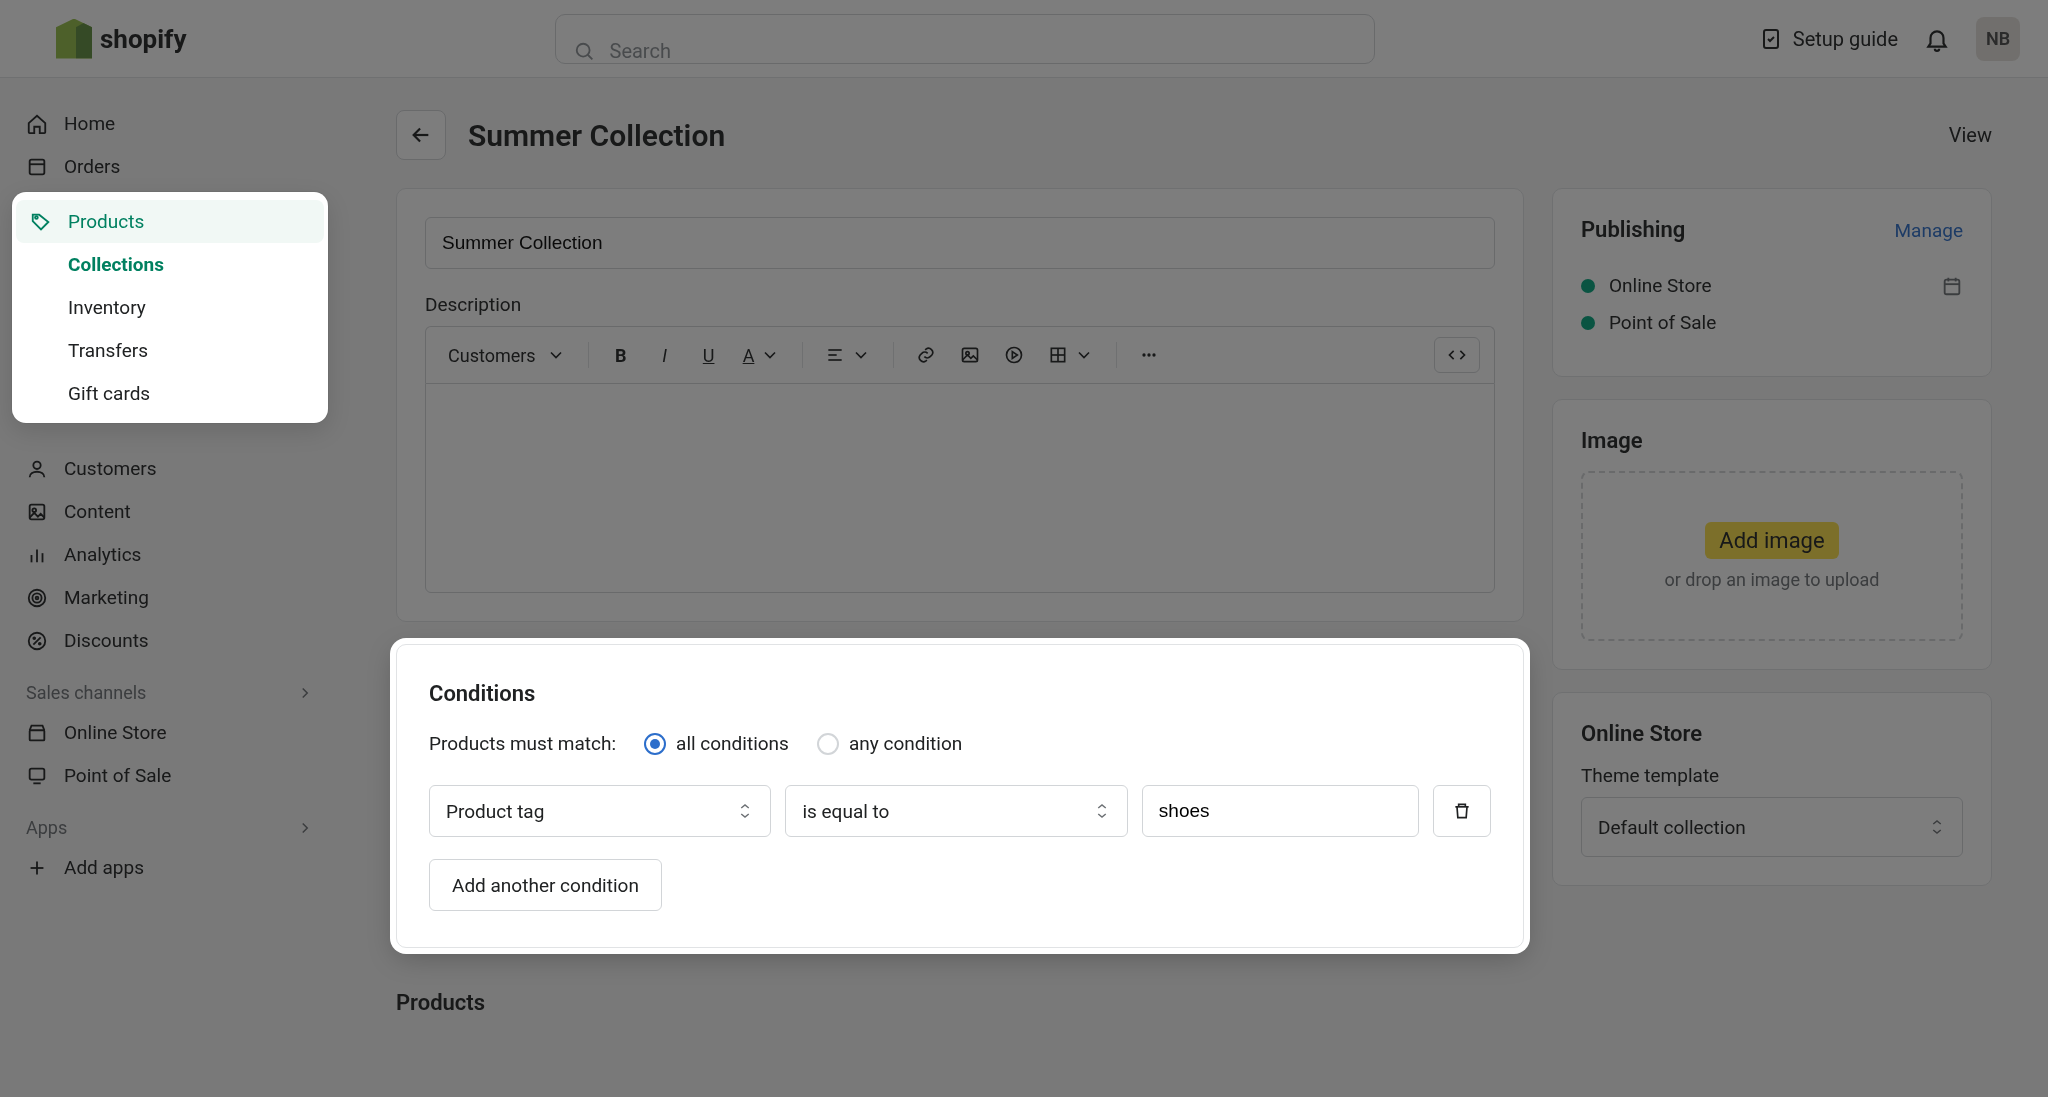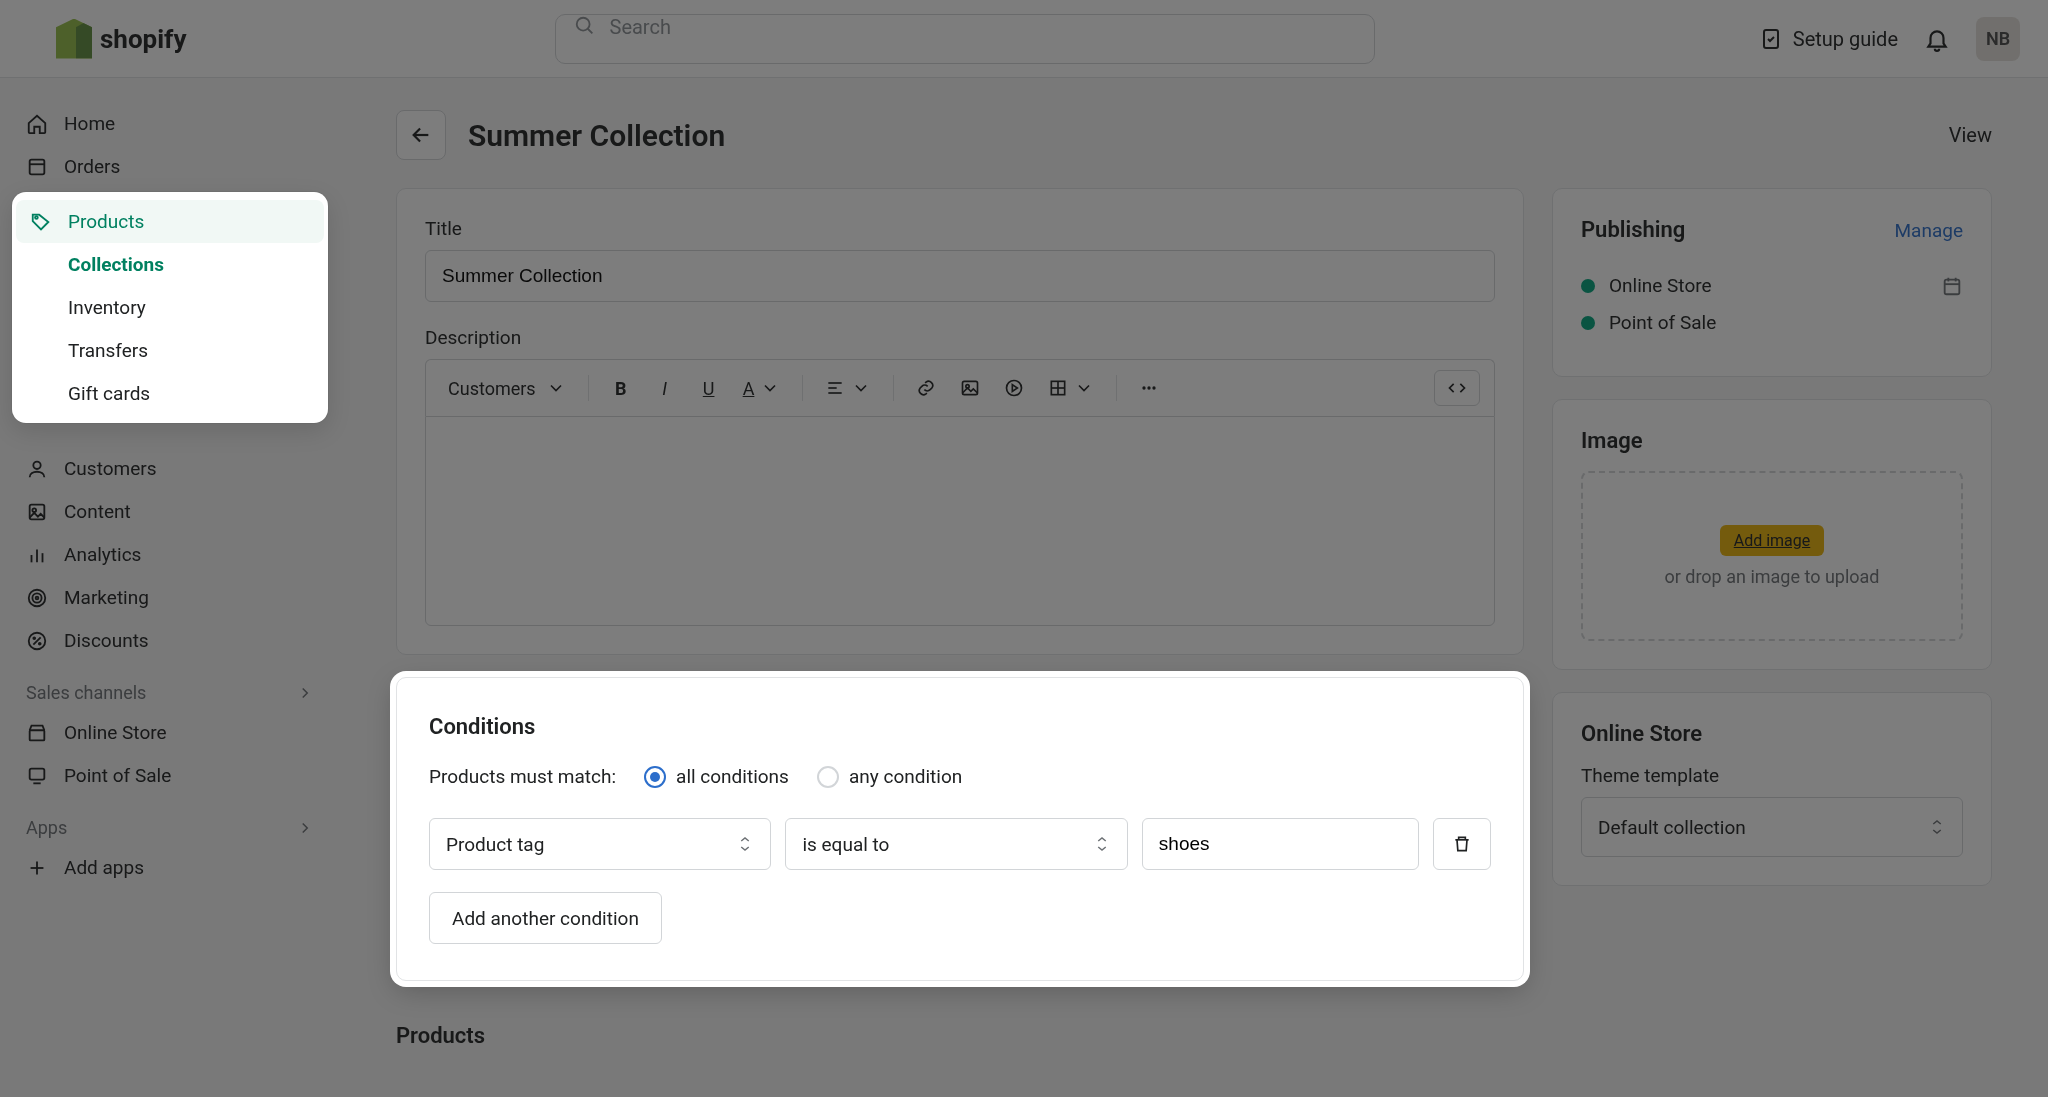--- a/index.html
+++ b/index.html
@@ -65,21 +65,21 @@
     width: 45%;
     background: #5f8e3e;
     clip-path: polygon(0 22%, 100% 0, 100% 100%, 0 100%);
   }
   .search {
     flex: 0 0 820px;
     height: 50px;
     border: 1px solid var(--border);
     border-radius: 10px;
     display: flex;
-    align-items: flex-start;
+    align-items: flex-end;
     padding: 0 18px;
     color: var(--text-disabled);
     gap: 14px;
     margin-left: 340px;
     background: #fff;
   }
   .search svg { width: 22px; height: 22px; fill: none; stroke: var(--text-disabled); stroke-width: 2; }
   .topbar-right {
     margin-left: auto;
     display: flex;
@@ -410,25 +410,24 @@
     display: flex;
     flex-direction: column;
     align-items: center;
     justify-content: center;
     gap: 10px;
     font-size: 18px;
     color: var(--text-subdued);
   }
   .add-image-btn {
     padding: 6px 14px;
-    background: #eab308;
+    background: #fde047;
     border-radius: 6px;
     color: var(--text);
-    font-size: 16px;
-    text-decoration: underline;
+    font-size: 22px;
   }
 
   .theme-select {
     height: 60px;
     border: 1px solid var(--border);
     border-radius: 6px;
     display: flex;
     align-items: center;
     justify-content: space-between;
     padding: 0 16px;
@@ -611,21 +610,20 @@
     </div>
     <div class="page-title">Summer Collection</div>
     <a class="view-link">View</a>
   </div>
 
   <div class="columns">
 
     <div>
 
       <div class="card">
-        <label class="field-label">Title</label>
         <input class="text-input" value="Summer Collection" style="">
 
         <div style="height:24px;"></div>
 
         <label class="field-label">Description</label>
         <div class="rte-toolbar">
           <div class="rte-btn" style="gap:10px;">
             <span>Customers</span>
             <svg viewBox="0 0 24 24">
                 <polyline points="6 9 12 15 18 9"></polyline>

